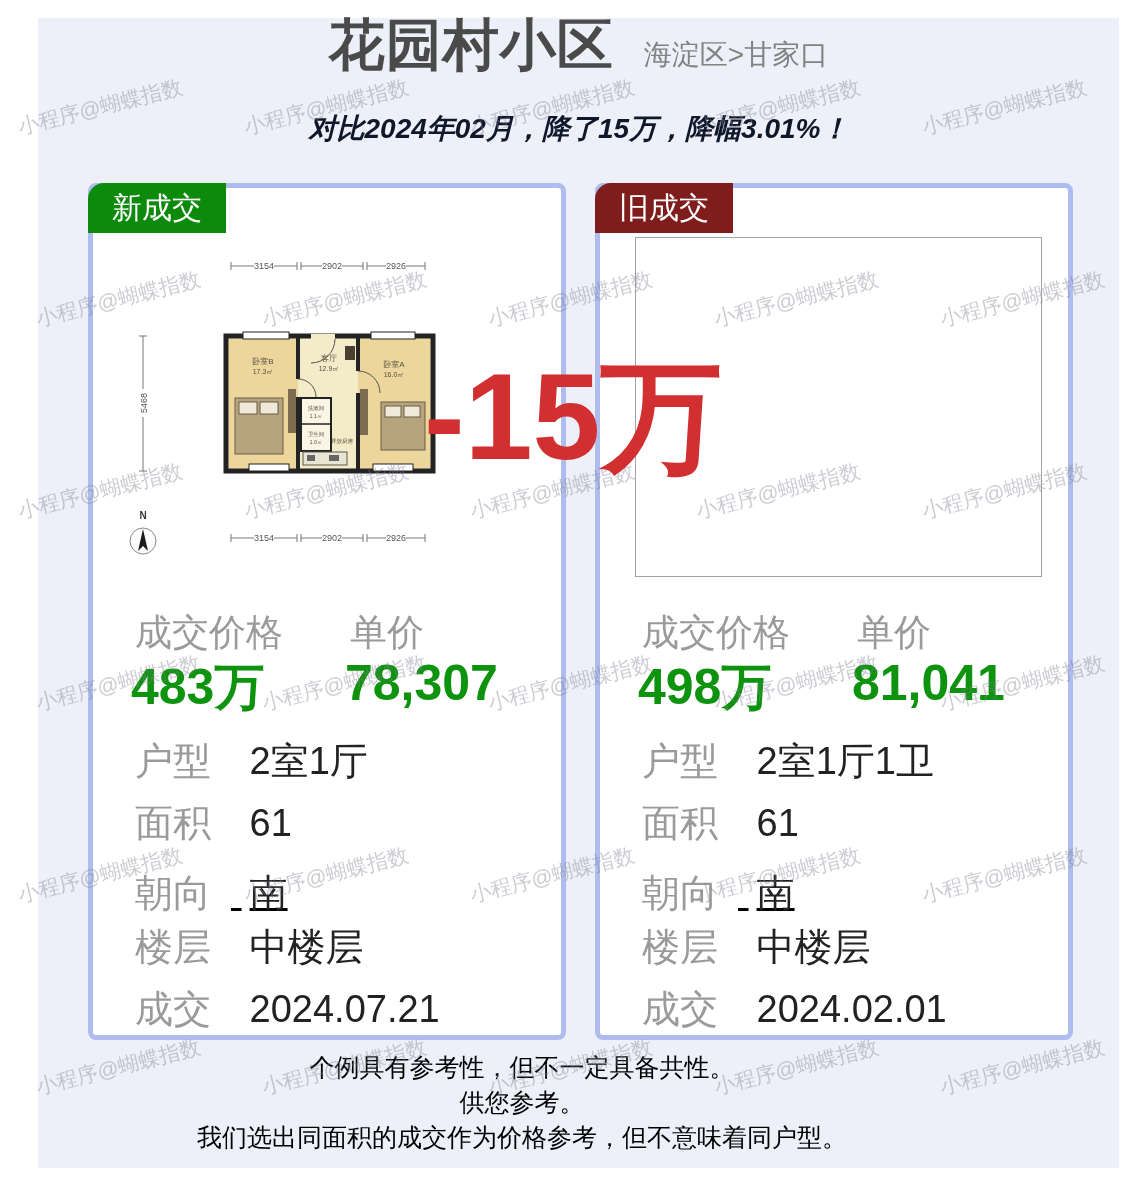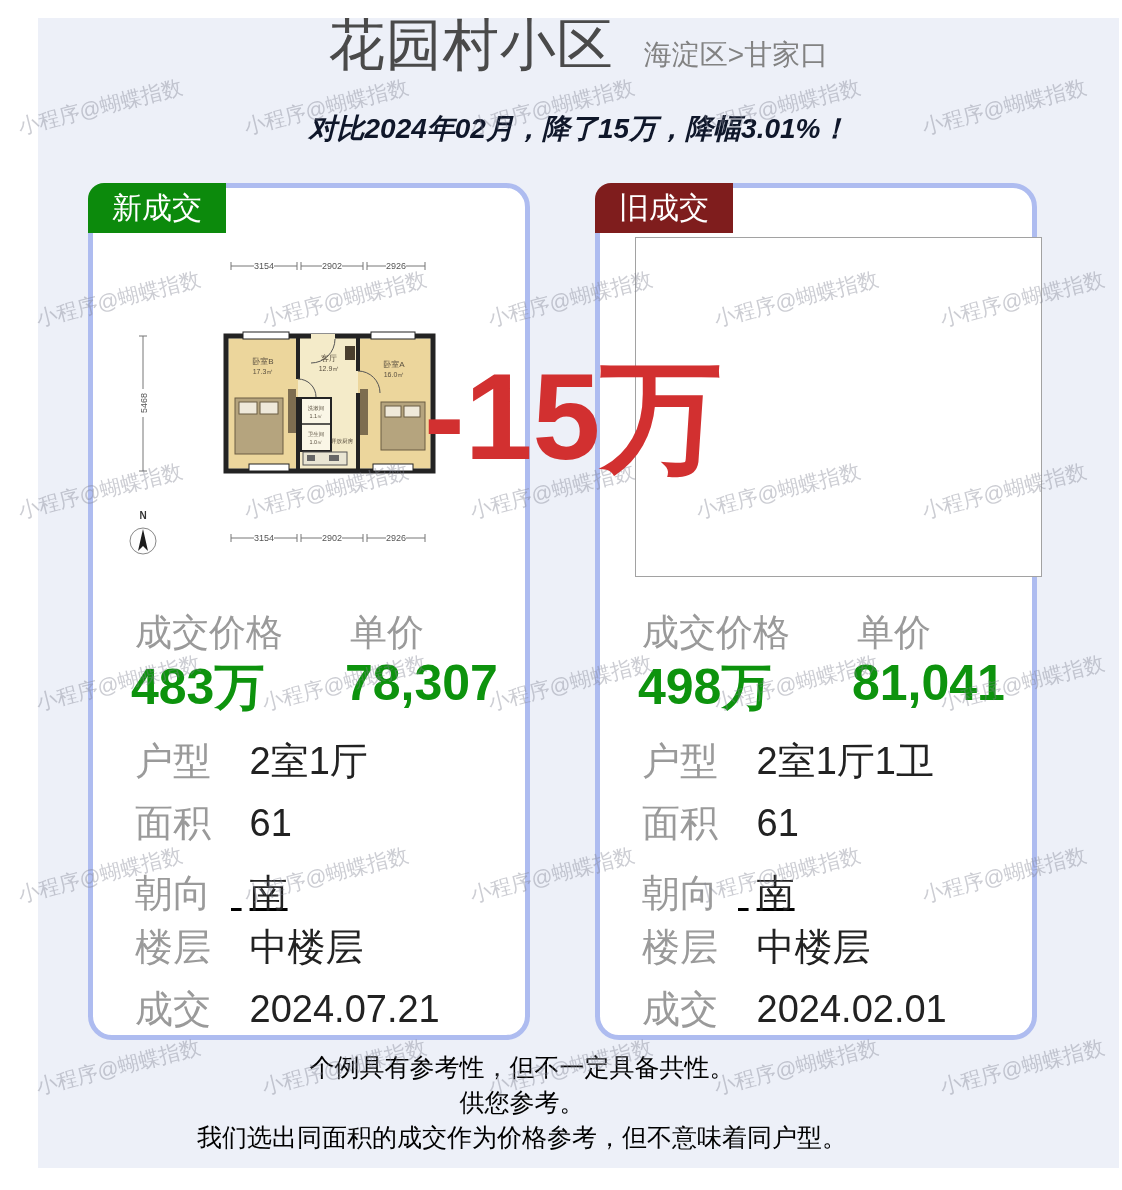--- a/index.html
+++ b/index.html
@@ -2,26 +2,26 @@
 <html><head>
 <meta charset="utf-8">
 <style>
   html,body{margin:0;padding:0;}
   body{background:#ffffff;font-family:"Liberation Sans","DejaVu Sans",sans-serif;}
   .page{position:relative;width:1122px;height:1190px;background:#ffffff;overflow:hidden;}
   .panel{position:absolute;left:38px;top:18px;width:1081px;height:1150px;background:#edf0f8;z-index:1;}
 
   
   .title-row{position:absolute;left:38px;top:8px;width:1081px;display:flex;justify-content:center;align-items:baseline;gap:30px;z-index:2;}
-  .title{font-size:56px;font-weight:normal;color:#4a4a4a;letter-spacing:1px;line-height:74px;margin:0;}
+  .title{font-size:56px;font-weight:bold;color:#4a4a4a;letter-spacing:1px;line-height:74px;margin:0;}
   .subtitle{font-size:28px;color:#828282;}
   .banner{position:absolute;left:38px;top:110px;width:1081px;text-align:center;font-size:28px;font-weight:bold;color:#0f172a;z-index:2;font-style:italic;}
 
   
-  .card{position:absolute;top:183px;width:442px;height:857px;background:#ffffff;border:5px solid #aebcf0;border-radius:24px;box-sizing:border-box;z-index:2;}
+  .card{position:absolute;top:183px;width:478px;height:857px;background:#ffffff;border:5px solid #aebcf0;border-radius:8px;box-sizing:border-box;z-index:2;}
   .card.left{left:88px;}
   .card.right{left:595px;}
   .tag{position:absolute;left:-5px;top:-5px;height:50px;line-height:50px;padding:0 24px;font-size:30px;color:#ffffff;border-radius:16px 0 0 0;}
   .tag.new{background:#0c8a0c;}
   .tag.old{background:#7f1d1d;}
 
   .floorplan{position:absolute;left:30px;top:63px;width:336px;height:320px;}
   .empty-box{position:absolute;left:35px;top:49px;width:405px;height:338px;border:1px solid #a2a2a2;background:#ffffff;}
 
   .price-label{position:absolute;font-size:37px;color:#9a9a9a;}

